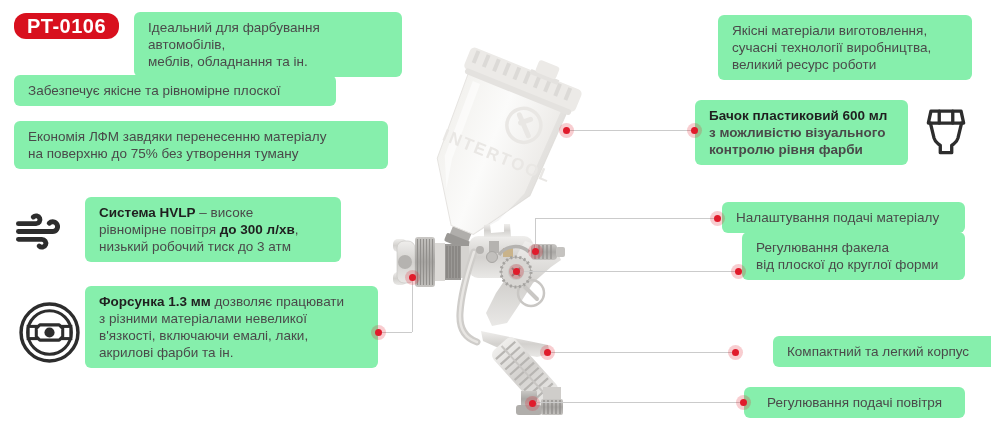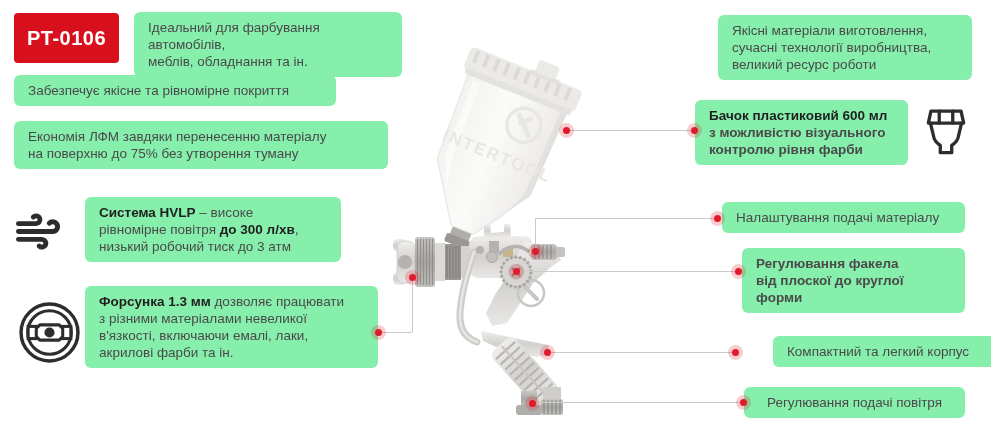--- a/index.html
+++ b/index.html
@@ -1,57 +1,57 @@
 <!DOCTYPE html>
 <html><head>
 <meta charset="utf-8">
 <style>
   html,body{margin:0;padding:0;background:#fff;}
   .stage{position:relative;width:991px;height:426px;background:#ffffff;
          font-family:"Liberation Sans",sans-serif;overflow:hidden;}
   .badge{position:absolute;left:14px;top:13px;background:#d8101e;color:#ffffff;
-         font-weight:bold;font-size:20px;line-height:22px;padding:14px 13px;
-         border-radius:4px;letter-spacing:.5px;}
+         font-weight:bold;font-size:20px;line-height:22px;padding:2px 13px;
+         border-radius:12px;letter-spacing:.5px;}
   .box{position:absolute;background:#86efac;border-radius:6px;padding:7px 14px;
        font-size:13.5px;line-height:17px;color:#4a4a4a;white-space:pre-line;
        box-sizing:border-box;}
   .box b{color:#1f1f1f;}
   .cline{position:absolute;background:#cbcbcb;}
   .dot{position:absolute;width:7px;height:7px;border-radius:50%;background:#e01b2b;
        box-shadow:0 0 0 4px rgba(224,27,43,.22);}
   .icn{position:absolute;}
 </style>
 </head>
 <body>
 
 <div class="stage">
 
   <div class="badge">PT-0106</div>
 
   <div class="box" style="left:134px;top:12px;width:268px;">Ідеальний для фарбування автомобілів,
 меблів, обладнання та ін.</div>
-  <div class="box" style="left:14px;top:75px;width:322px;">Забезпечує якісне та рівномірне покриття</div>
+  <div class="box" style="left:14px;top:75px;width:322px;">Забезпечує якісне та рівномірне плоскої</div>
   <div class="box" style="left:14px;top:121px;width:374px;">Економія ЛФМ завдяки перенесенню матеріалу
 на поверхню до 75% без утворення туману</div>
   <div class="box" style="left:85px;top:197px;width:256px;"><b>Система HVLP</b><span> – високе
 рівномірне повітря </span><b>до 300 л/хв</b><span>,
 низький робочий тиск до 3 атм</span></div>
   <div class="box" style="left:85px;top:286px;width:293px;"><b>Форсунка 1.3 мм</b><span> дозволяє працювати
 з різними матеріалами невеликої
 в'язкості, включаючи емалі, лаки,
 акрилові фарби та ін.</span></div>
 
   <div class="box" style="left:718px;top:15px;width:254px;">Якісні матеріали виготовлення,
 сучасні технології виробництва,
 великий ресурс роботи</div>
   <div class="box" style="left:695px;top:100px;width:213px;font-weight:bold;"><b>Бачок пластиковий 600 мл</b><span>
 з можливістю візуального
 контролю рівня фарби</span></div>
   <div class="box" style="left:722px;top:202px;width:243px;">Налаштування подачі матеріалу</div>
-  <div class="box" style="left:742px;top:248px;width:223px;font-weight:bold;">Регулювання факела
+  <div class="box" style="left:742px;top:232px;width:223px;">Регулювання факела
 від плоскої до круглої форми</div>
   <div class="box" style="left:773px;top:336px;width:231px;">Компактний та легкий корпус</div>
   <div class="box" style="left:744px;top:387px;width:221px;text-align:center;">Регулювання подачі повітря</div>
 
   <svg class="icn" style="left:14px;top:209px;" width="48" height="45" viewBox="0 0 24 23">
     <g fill="none" stroke="#2d2d2d" stroke-width="2.5" stroke-linecap="round" stroke-linejoin="round">
       <path d="M9.59 4.09 A2 2 0 1 1 11 7.5 H2"></path>
       <path d="M17.73 7.23 A2.5 2.5 0 1 1 19.5 11.5 H2"></path>
       <path d="M12.59 18.91 A2 2 0 1 0 14 15.5 H2"></path>
     </g>

